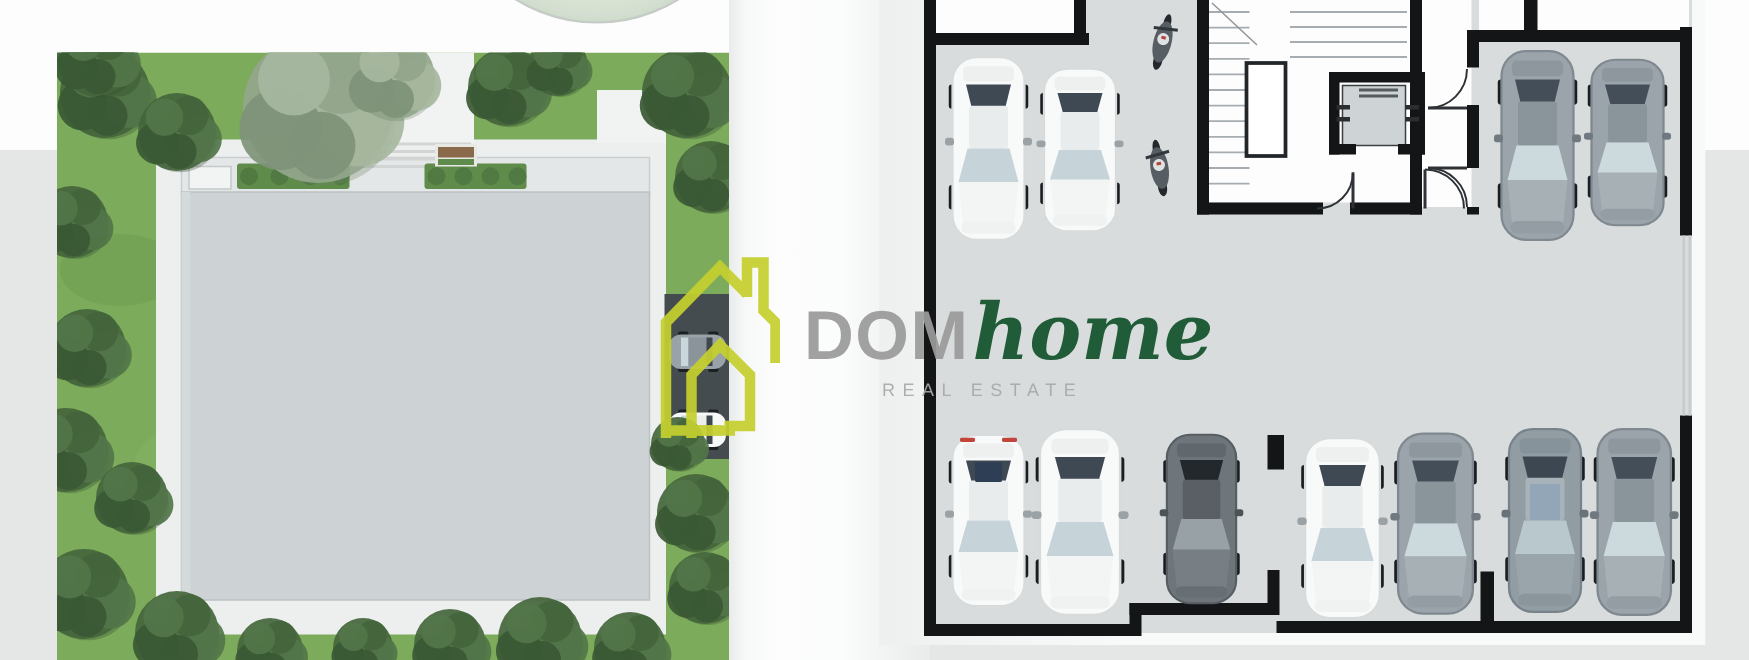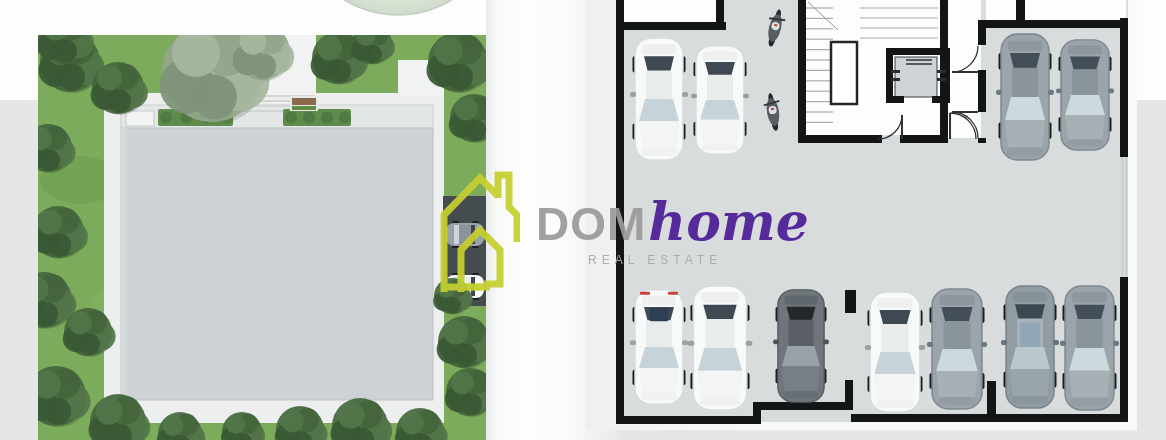--- a/index.html
+++ b/index.html
@@ -522,17 +522,17 @@
         <path d="M 10 124 V 47 L 46 10 L 64 28"></path>
         <path d="M 64 30 V 7 H 75 V 39 L 83 47 V 74"></path>
         <path d="M 10 119 H 56"></path>
         <path d="M 27 124 V 82 L 46 62 L 66 82 V 92"></path>
         <path d="M 27 119 H 47"></path>
         <path d="M 66 92 V 116 H 49"></path>
       </g>
     </svg>
     <div class="logo-row">
       <span class="logo-dom" style="color: rgb(155, 155, 155);">DOM</span>
-        <span class="logo-home" style="color: #4c1d95;">home</span>
+        <span class="logo-home" style="color: #14532d;">home</span>
     </div>
     <div class="logo-sub" style="color: rgb(169, 169, 169);">REAL ESTATE</div>
   </div>
 </div>
 
 </body></html>

